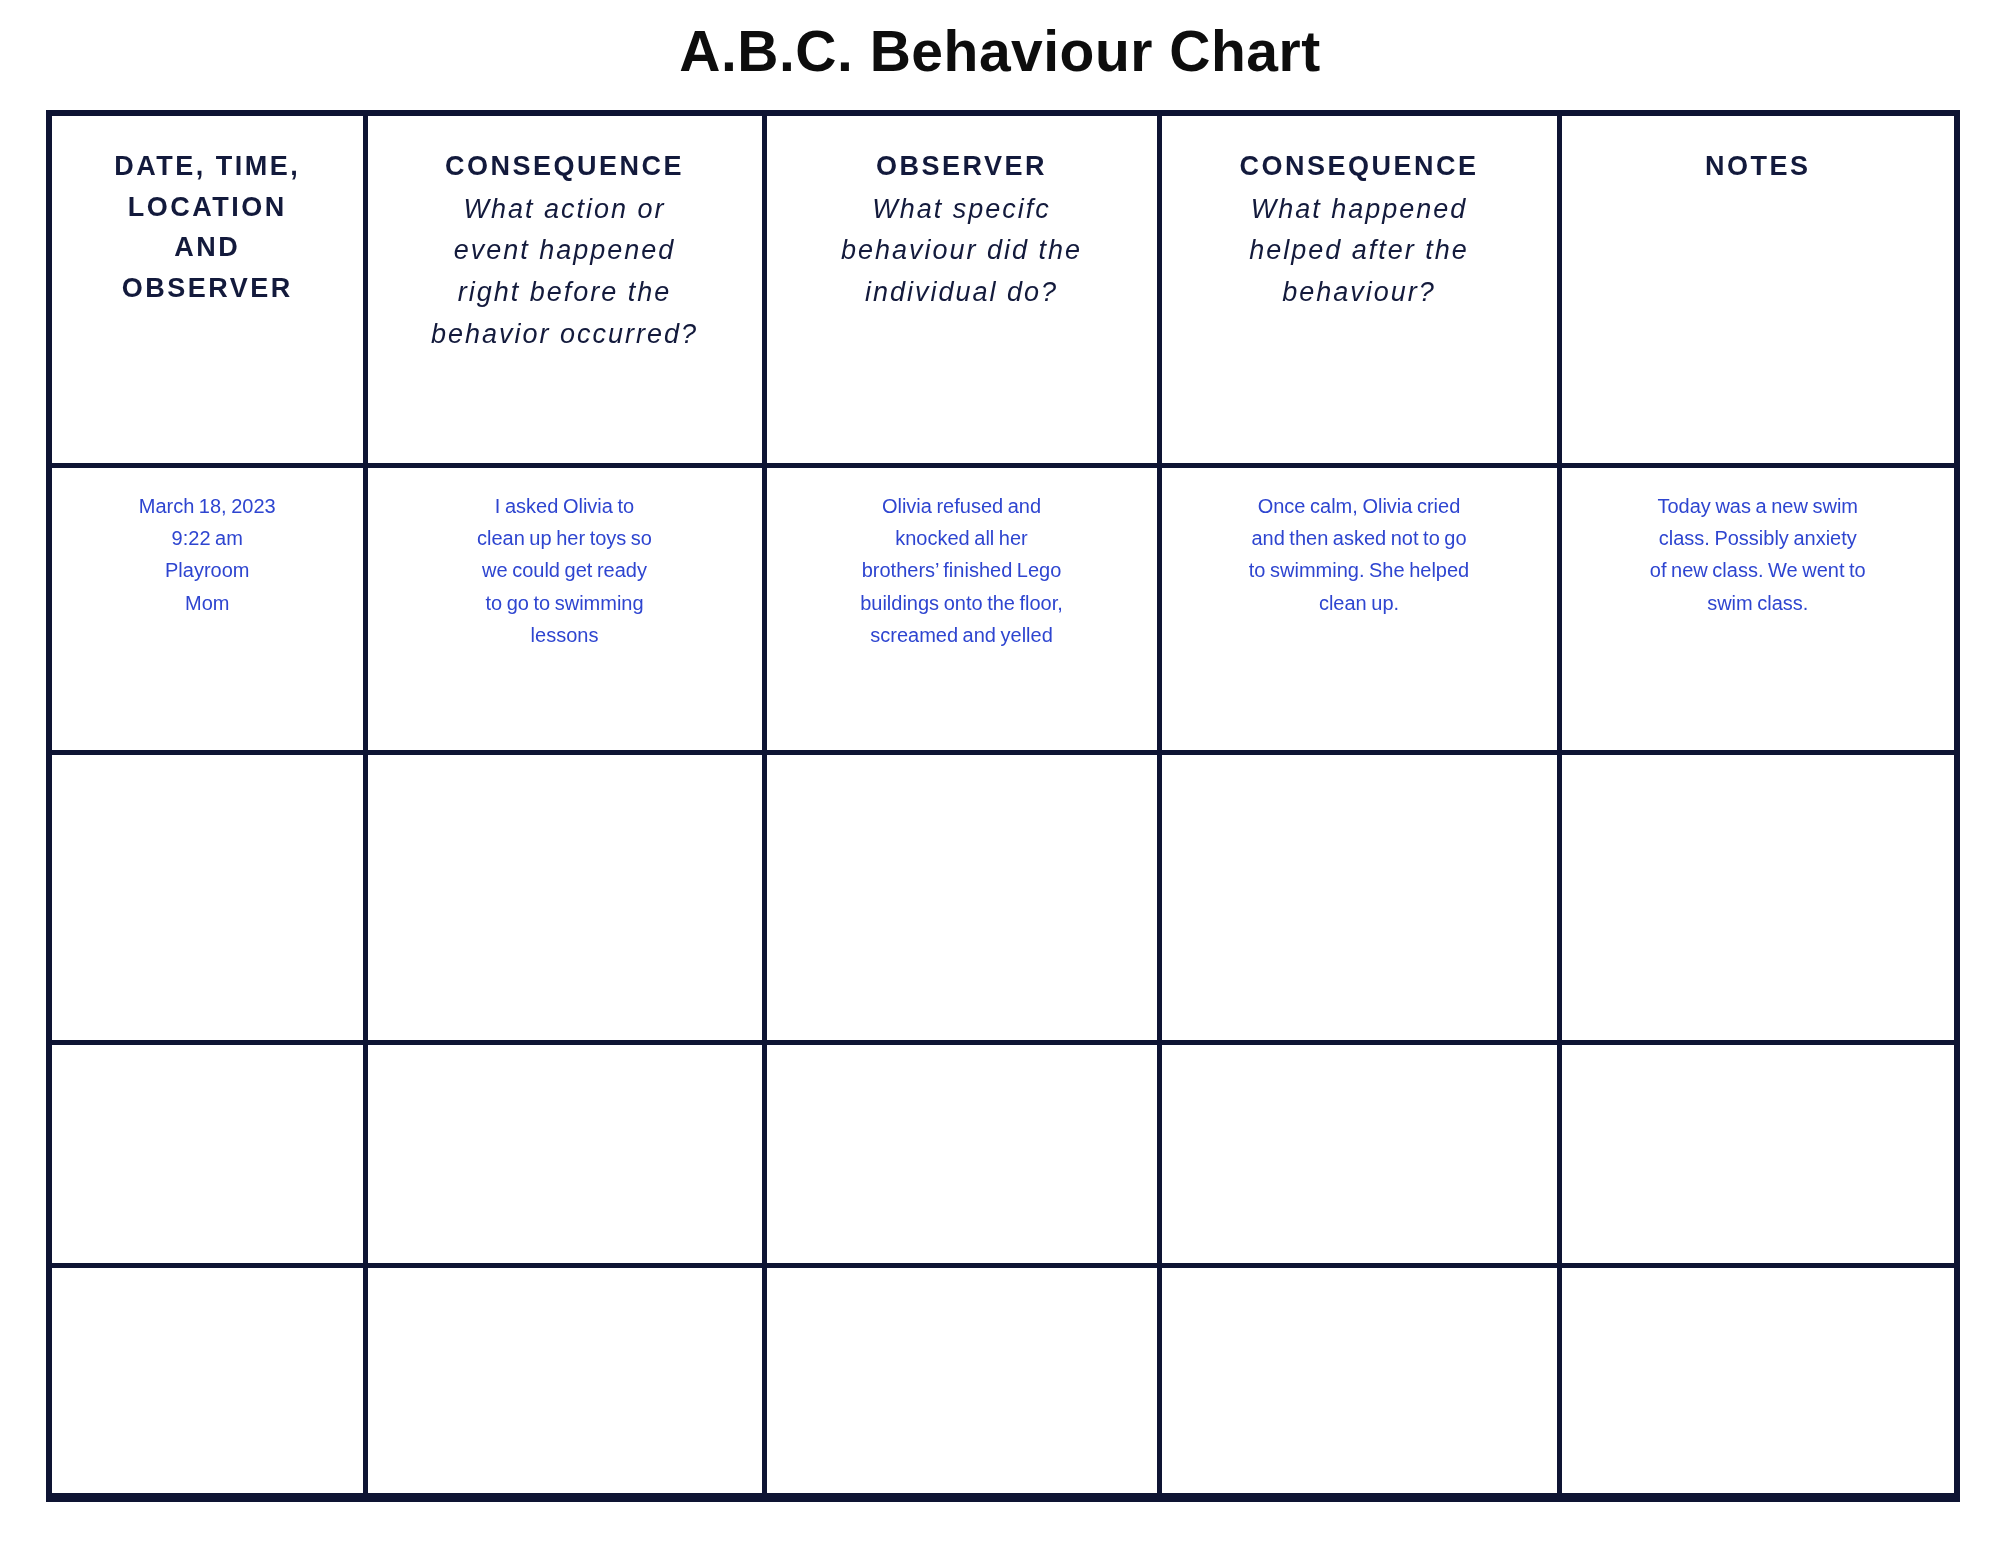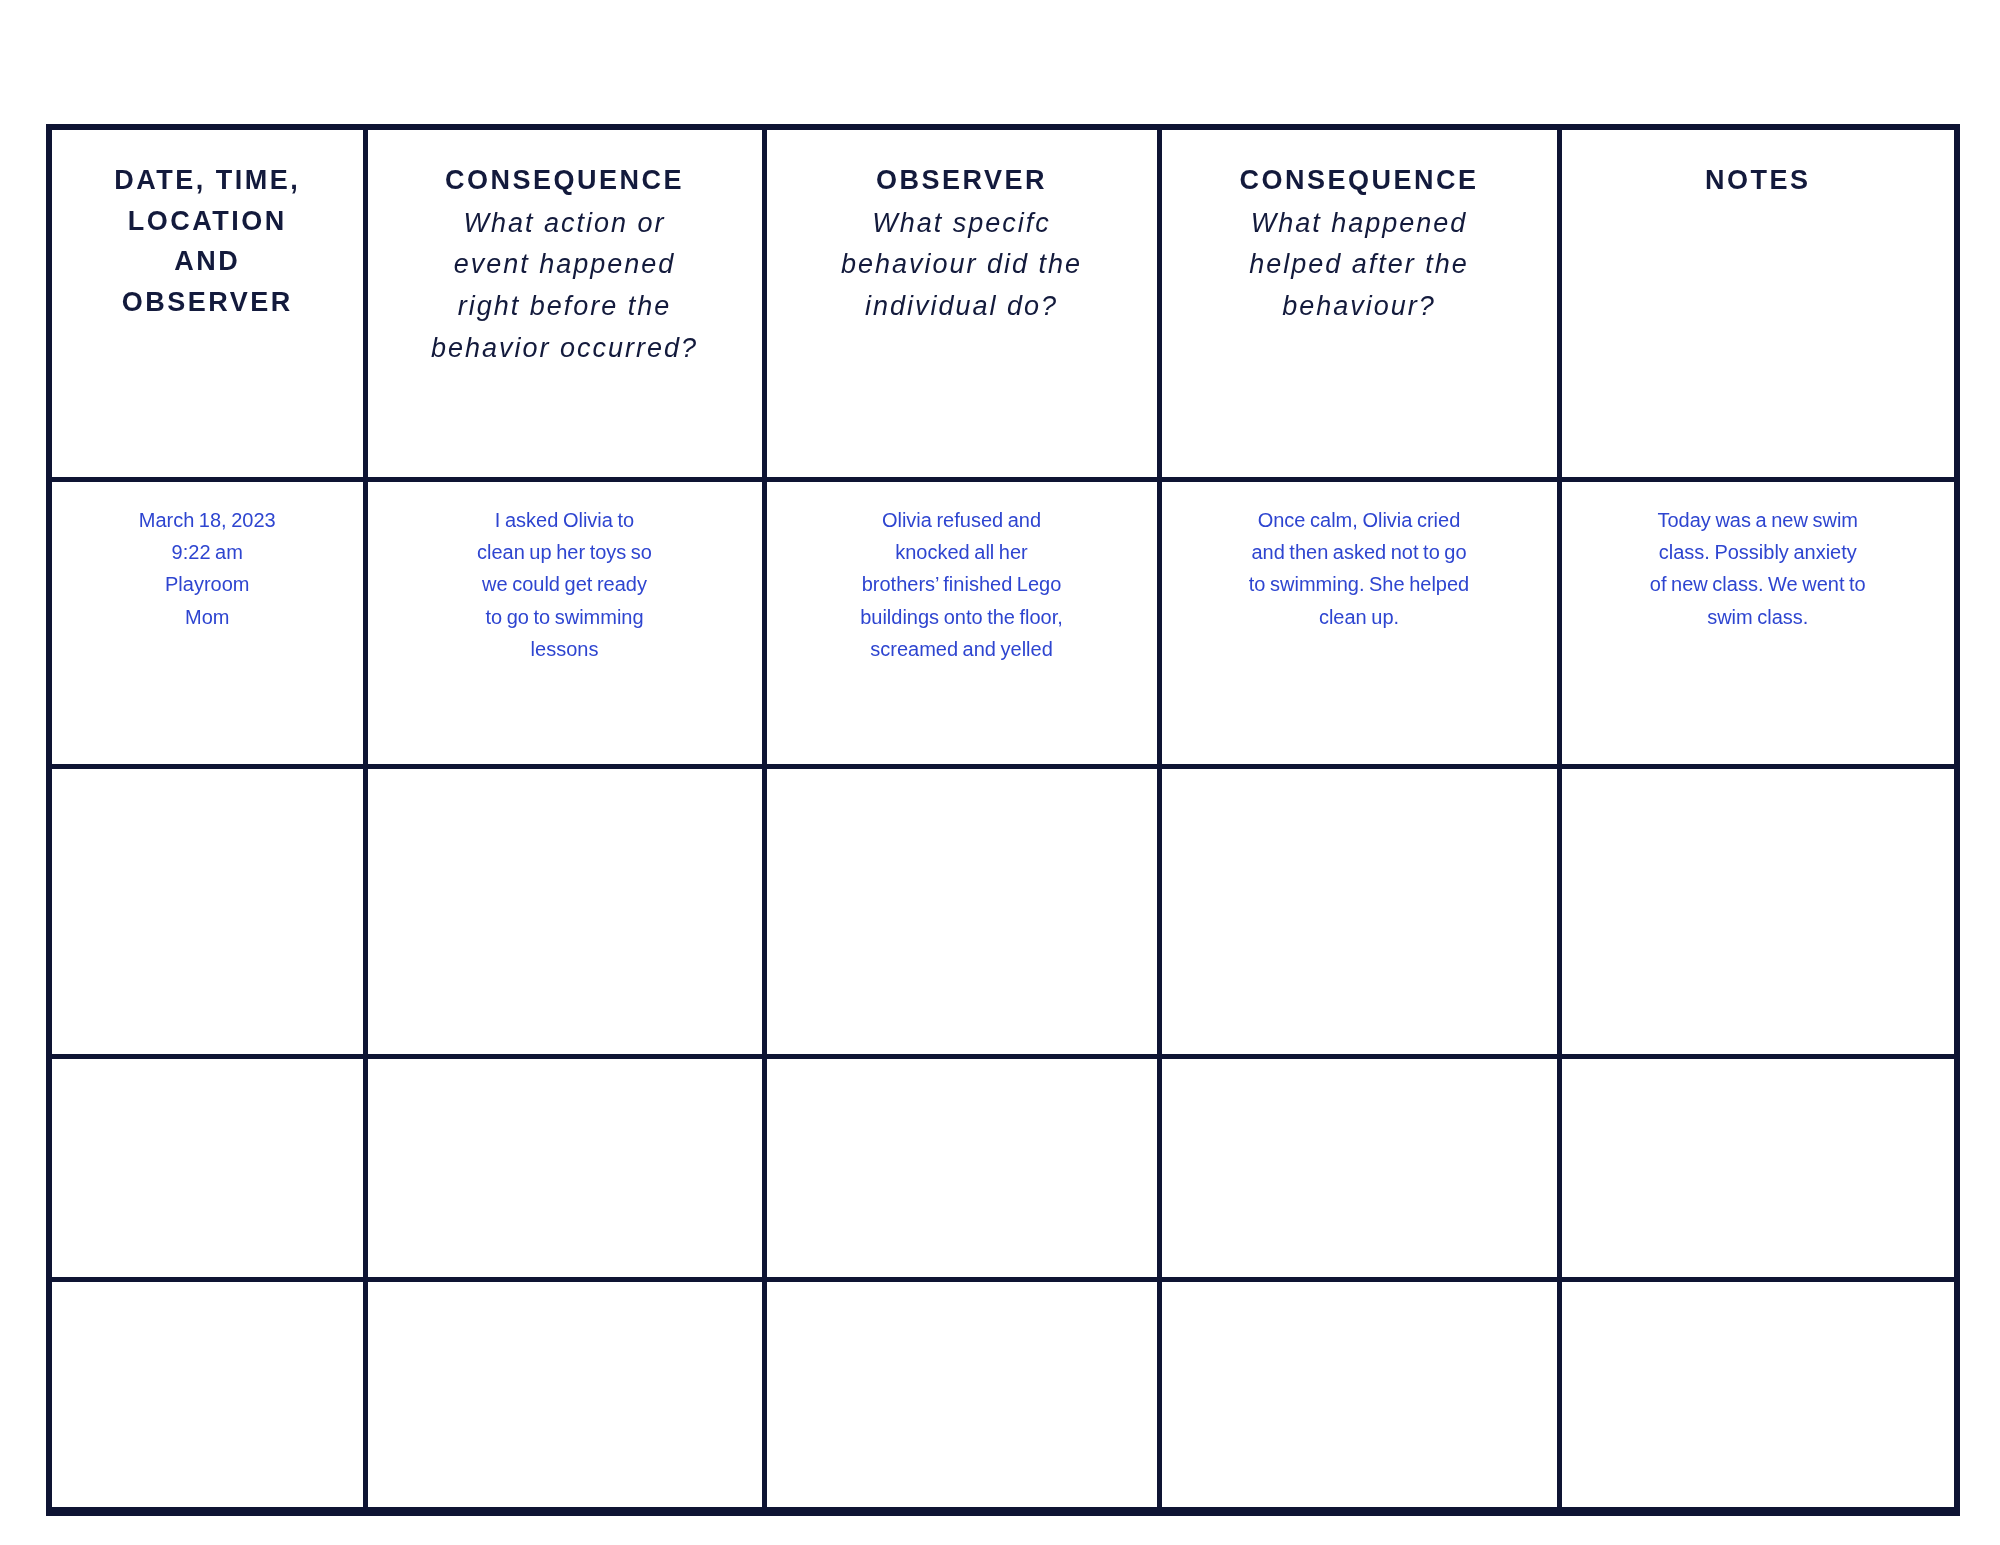--- a/index.html
+++ b/index.html
@@ -29,21 +29,21 @@
     width: 100%;
     margin: 0;
     text-align: center;
     font-size: 57px;
     font-weight: bold;
     letter-spacing: 0.5px;
     color: #0d0d0d;
   }
   table.abc-table {
     position: absolute;
-    top: 124px;
+    top: 110px;
     left: 46px;
     width: 1908px;
     border-collapse: collapse;
     table-layout: fixed;
     background: var(--page_bg);
     border: 6px solid var(--border);
     border-bottom-width: 9px;
   }
   th, td {
     border: 5px solid var(--border);
@@ -87,20 +87,21 @@
     white-space: pre-line;
     word-spacing: -1px;
     padding-top: 22px;
   }
 </style>
 </head>
 <body>
 
 <div class="page">
 
+  <h1 class="page-title">A.B.C. Behaviour Chart</h1>
 
   <table class="abc-table">
     <colgroup>
       <col style="width:316px">
       <col style="width:399px">
       <col style="width:395px">
       <col style="width:400px">
       <col style="width:398px">
     </colgroup>
     <thead>

